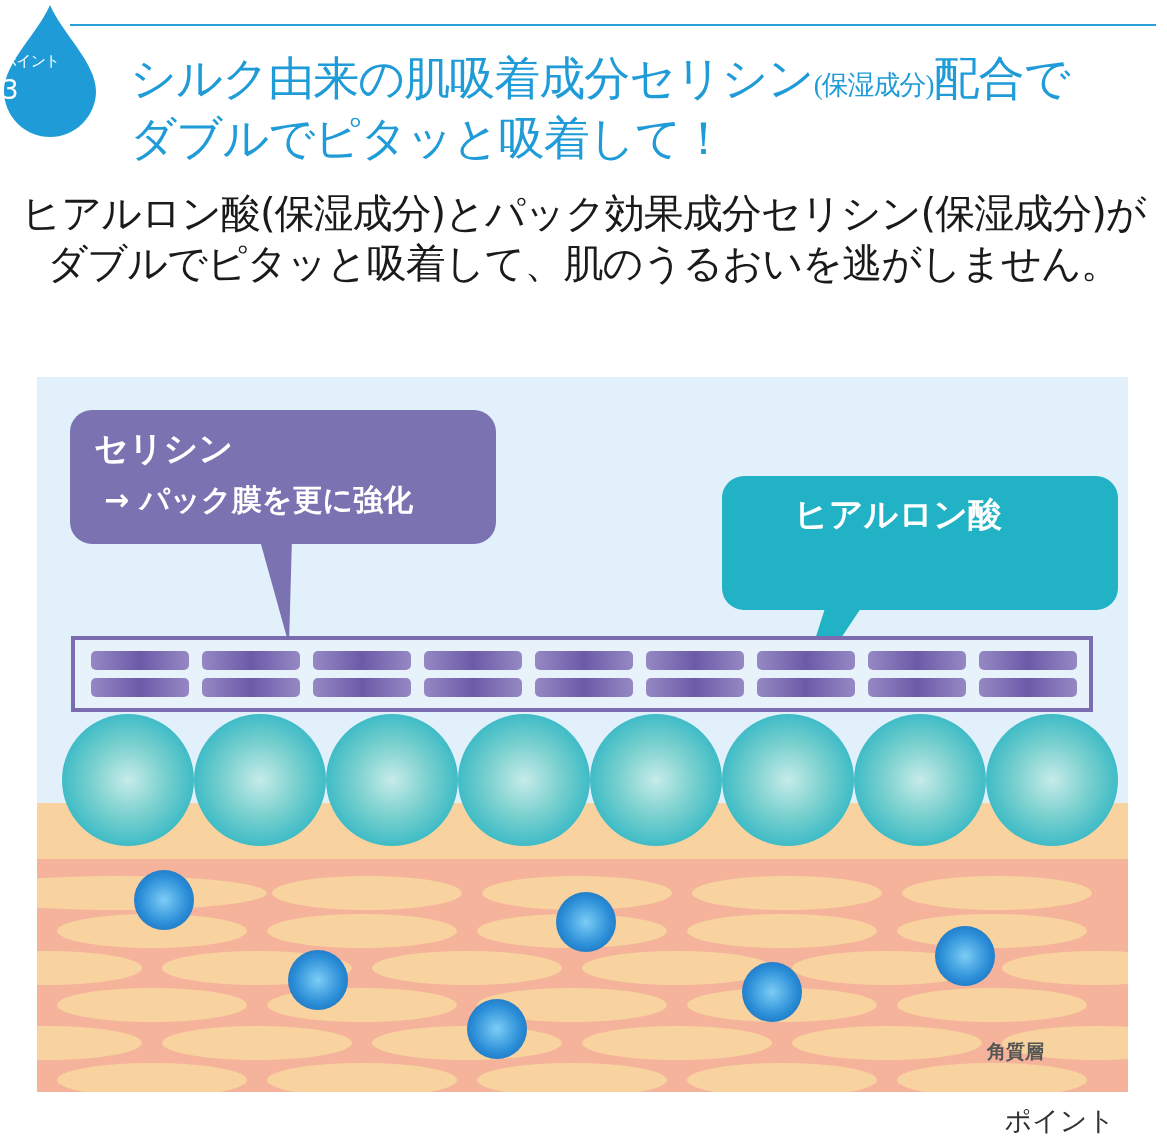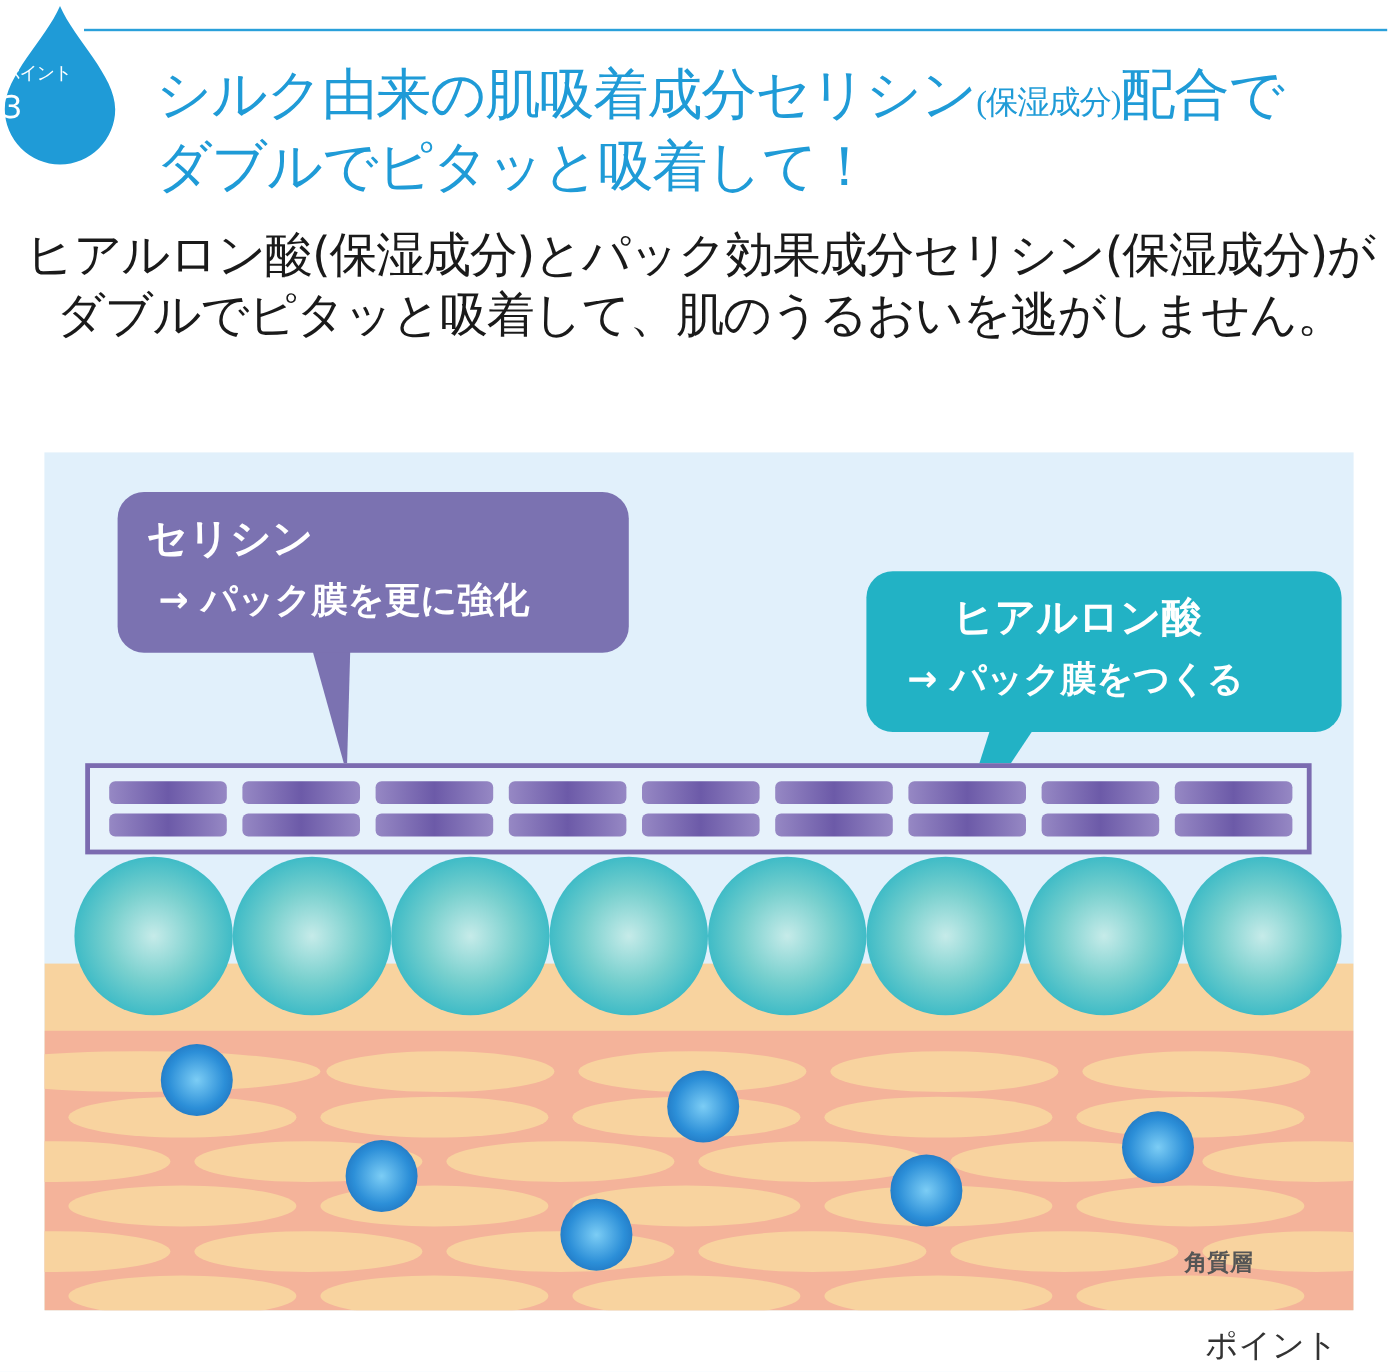--- a/index.html
+++ b/index.html
@@ -18,21 +18,21 @@
 
   .body-text { left:0; width:1167px; text-align:center; color:#1a1a1a; font-size:40px; line-height:50px; top:188px; letter-spacing:-1px;}
 
   
   .diagram { left:37px; top:377px; width:1091px; height:715px; overflow:hidden; background:#e1f0fb; }
   .skin { left:0; top:426px; width:1091px; height:289px; background:#f8d39f; }
   .caption { right:52px; top:1103px; font-size:27px; color:#333; }
   .corneum { left:950px; top:662px; font-size:19px; font-weight:bold; color:#555; }
 
   .bubble { border-radius:22px; color:#fff; font-weight:bold; }
-  .b-purple { left:33px; top:33px; width:426px; height:134px; background:#7b72b1;margin-left:28px; }
+  .b-purple { left:33px; top:33px; width:426px; height:134px; background:#7b72b1; }
   .b-teal { left:685px; top:99px; width:396px; height:134px; background:#22b2c5; }
   .b-title { font-size:34px; }
   .b-sub { font-size:30px; }
 
   .film { left:34px; top:259px; width:1022px; height:76px; border:4px solid #7b6bb0; box-sizing:border-box; background:#e7f2fb; }
   .bar { position:absolute; height:19px; width:98px; border-radius:5px;
          background:linear-gradient(90deg,#9688c4 0%,#6c5aa8 50%,#9688c4 100%); }
 
   .sphere { position:absolute; width:132px; height:132px; border-radius:50%;
             background:radial-gradient(circle at 50% 50%, #c6ebe9 0%, #78d0ce 40%, #25b2c3 85%, #1aa6bb 100%); }
@@ -106,21 +106,20 @@
     <polygon points="222,160 255,160 252,268" fill="#7b72b1"></polygon>
     <polygon points="790,225 828,225 755,335" fill="#22b2c5"></polygon>
   </svg>
 
   <div class="abs bubble b-purple">
     <div style="padding:16px 0 0 24px" class="b-title">セリシン</div>
     <div style="padding:8px 0 0 34px" class="b-sub">→ パック膜を更に強化</div>
   </div>
   <div class="abs bubble b-teal">
     <div style="padding:16px 0 0 72px" class="b-title">ヒアルロン酸</div>
-    <div style="padding:8px 0 0 34px" class="b-sub">→ パック膜をつくる</div>
   </div>
 
   <div class="abs film">
     <div class="bar" style="left:16px;top:11px"></div>
       <div class="bar" style="left:16px;top:38px"></div>
     <div class="bar" style="left:127px;top:11px"></div>
       <div class="bar" style="left:127px;top:38px"></div>
     <div class="bar" style="left:238px;top:11px"></div>
       <div class="bar" style="left:238px;top:38px"></div>
     <div class="bar" style="left:349px;top:11px"></div>

